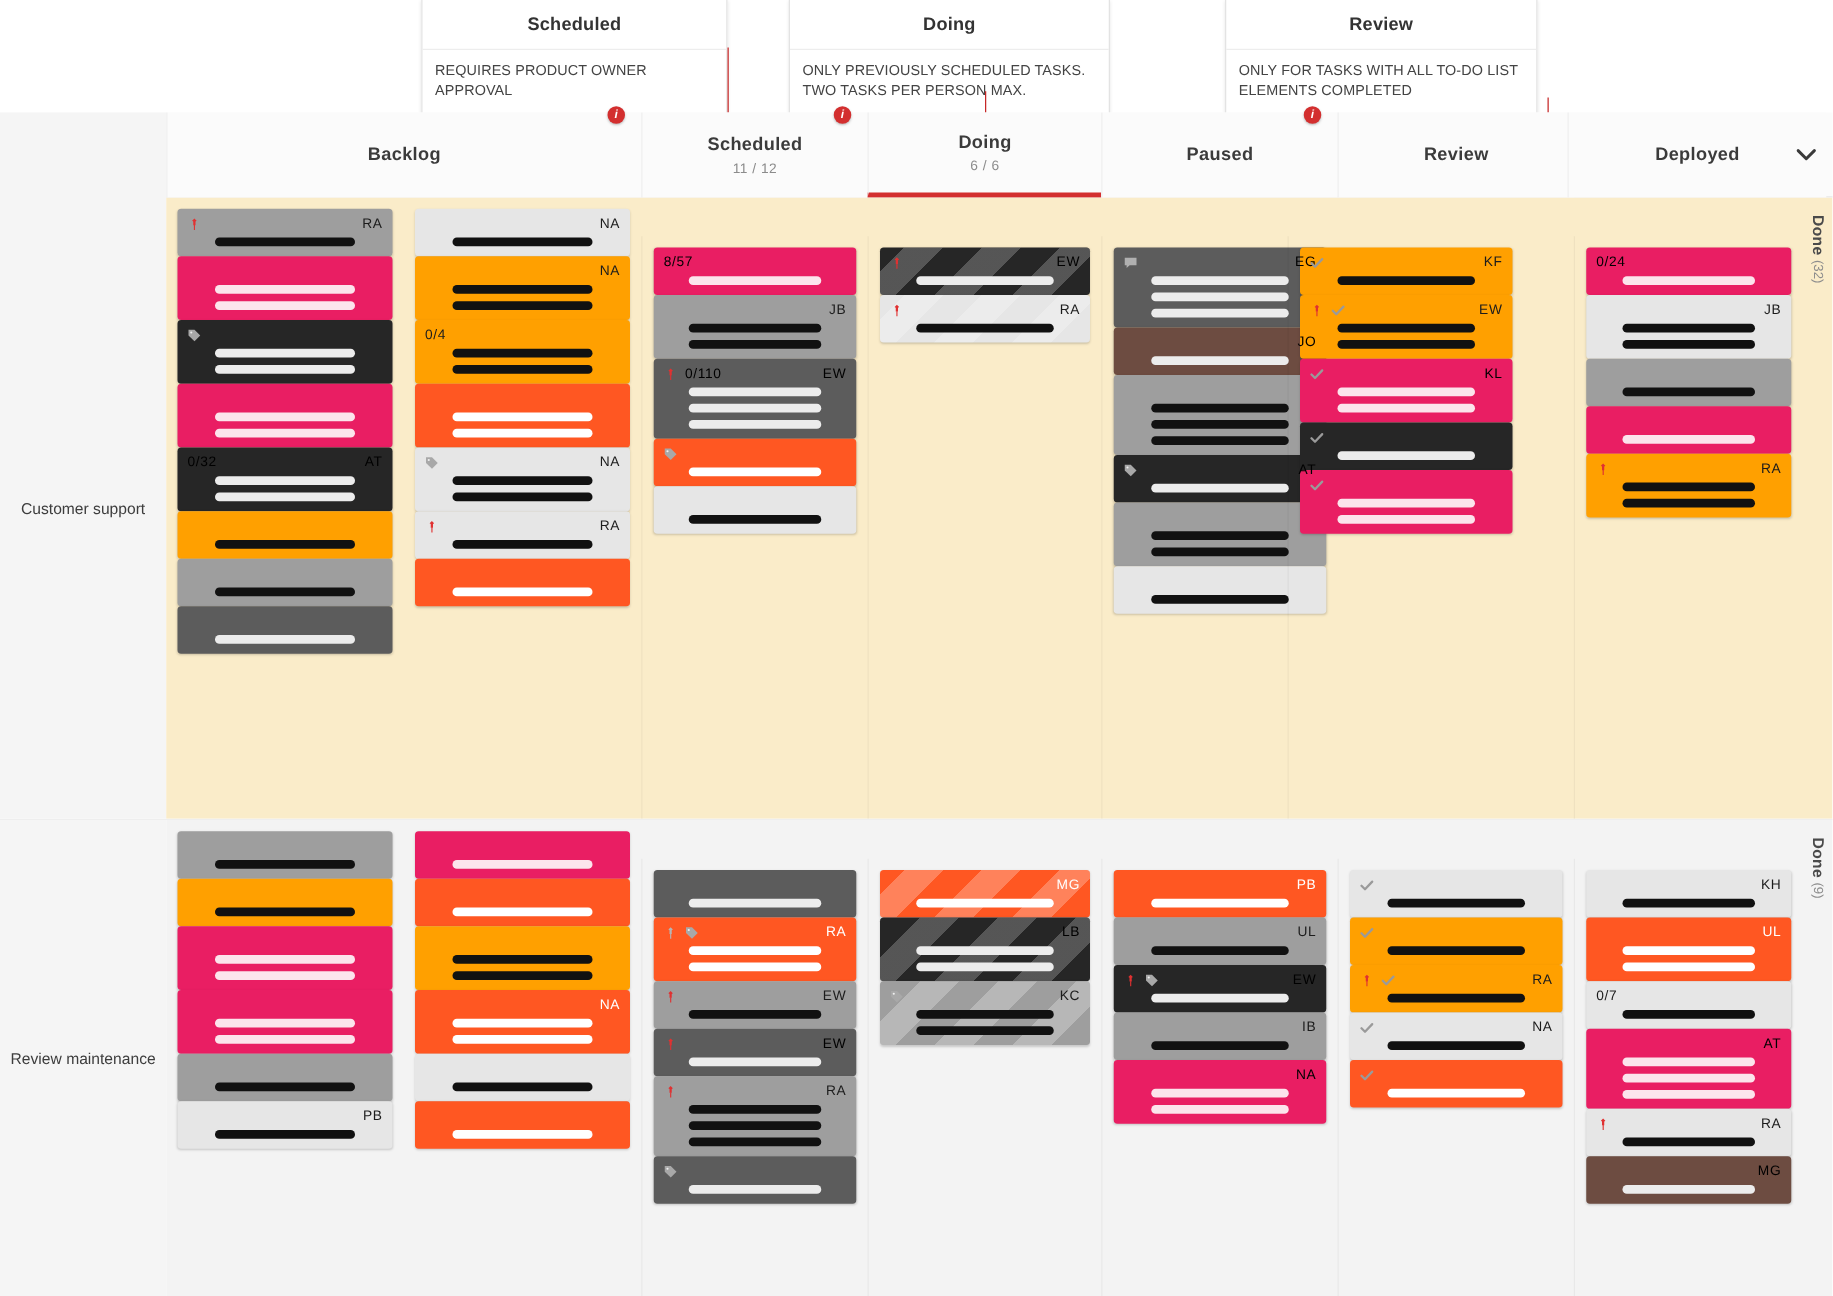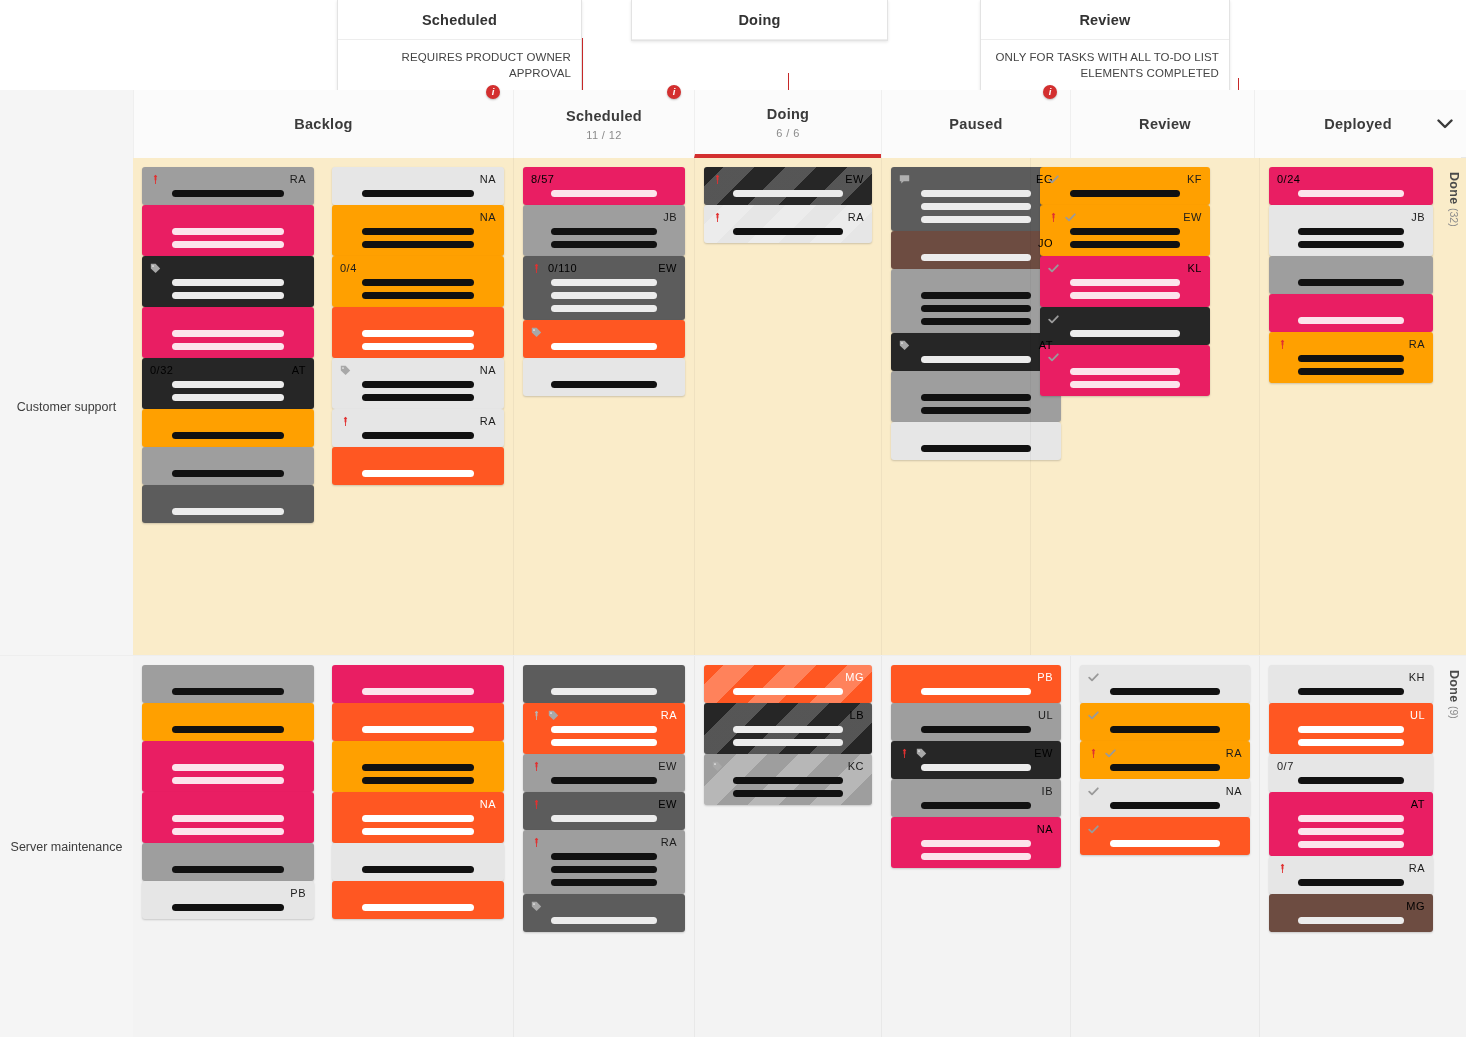--- a/index.html
+++ b/index.html
@@ -33,21 +33,20 @@
     border-bottom: 1px solid #ededed;
     letter-spacing: .2px;
   }
   .policy-body {
     font-size: 11.5px;
     color: #444;
     padding: 9px 10px 10px;
     line-height: 1.42;
     text-transform: uppercase;
     letter-spacing: .1px;
-    text-align: right;
   }
   .policy-connector {
     position: absolute;
     border-left: 1.5px solid #c62828;
     border-bottom: 1.5px solid #c62828;
   }
   .policy-connector.rev {
     border-left: none;
     border-right: 1.5px solid #c62828;
   }
@@ -103,21 +102,21 @@
   }
   .lane-body { position: absolute; left: 133px; top: 0; right: 0; height: 100%; }
   .lane-cream .lane-body { background: #faecc9; }
   .lane-white .lane-body { background: #f3f3f3; }
   .lane-cream { border-bottom: 1px solid #eeeeee; }
 
   .col {
     position: absolute; top: 0; height: 100%;
     padding: 9px 9px 0 9px;
   }
-  .col.sep { border-left: 1px solid rgba(0,0,0,.045); }
+  .col.sep { border-left: 1px solid rgba(0,0,0,.045); margin-top: 31px; }
   .col-inner { display: flex; flex-direction: column; }
 
   .done-rail {
     position: absolute; right: 0; top: 0; width: 24px; height: 100%;
     display: flex; flex-direction: column; align-items: center;
     padding-top: 14px; gap: 4px;
   }
   .done-rail .dr-title {
     writing-mode: vertical-rl;
     font-size: 12.5px; font-weight: bold; color: #4a4a4a; letter-spacing: .3px;
@@ -191,20 +190,21 @@
 
 <div id="policy-row">
   <div class="policy-box" style="left:337px; width:245px;">
     <div class="policy-title">Scheduled</div>
     <div class="policy-body">REQUIRES PRODUCT OWNER APPROVAL</div>
   </div>
   <div class="policy-connector" style="left:582px; top:38px; width:97px; height:57px;"></div>
 
   <div class="policy-box" style="left:631px; width:257px;">
     <div class="policy-title">Doing</div>
+    <div class="policy-body">ONLY PREVIOUSLY SCHEDULED TASKS. TWO TASKS PER PERSON MAX.</div>
   </div>
   <div class="policy-connector" style="left:788px; top:73px; width:78px; height:22px;"></div>
 
   <div class="policy-box" style="left:980px; width:250px;">
     <div class="policy-title">Review</div>
     <div class="policy-body">ONLY FOR TASKS WITH ALL TO-DO LIST ELEMENTS COMPLETED</div>
   </div>
   <div class="policy-connector rev" style="left:1185px; top:78px; width:54px; height:17px;"></div>
 </div>
 
@@ -667,21 +667,21 @@
             </div>
           </div>
         </div>
         <div class="done-rail">
           <div class="dr-title">Done</div>
           <div class="dr-count">(32)</div>
         </div>
       </div>
     </div>
     <div class="swimlane lane-white" style="height: 381px;">
-      <div class="lane-label">Server maintenance</div>
+      <div class="lane-label">Review maintenance</div>
       <div class="lane-body">
         <div class="col" style="left: 0px; width: 190px;">
           <div class="col-inner">
             <div class="card c-grey t-dark">
               <div class="card-top"></div>
               <div class="lines">
                 <div class="bar" style="width: 72%;"></div>
               </div>
             </div>
             <div class="card c-orange t-dark">

